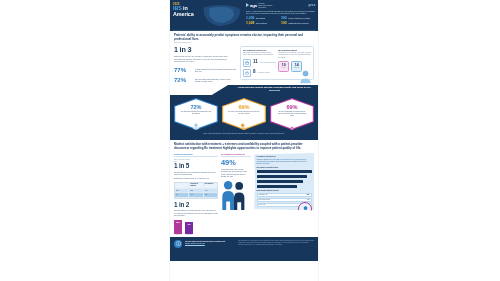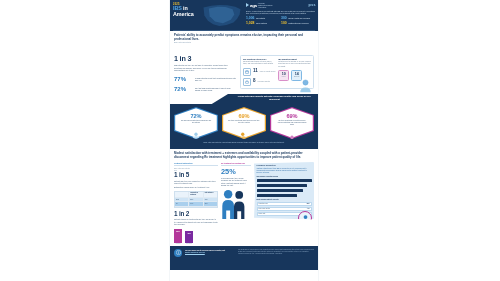--- a/index.html
+++ b/index.html
@@ -28,21 +28,21 @@
   .cnt{width:50%;display:flex;align-items:baseline;gap:1.5px;}
   .cnt .n{font-size:3.4px;font-weight:bold;color:#5fb0e8;}
   .cnt.alt .n{color:#f2c230;}
   .cnt .l{font-size:1.7px;color:#cfe0ee;line-height:2px;}
   .rule{position:absolute;left:3px;right:3px;bottom:1px;height:.4px;background:#33567f;}
 
   
   .sec{position:relative;background:#ffffff;padding:3px 4px 2px 4px;}
   .h2{font-size:2.9px;font-weight:bold;color:#17365c;line-height:3.6px;}
   .src{font-size:1.6px;color:#8ea4b8;margin-top:.8px;line-height:2px;}
-  .s1body{display:flex;gap:4px;margin-top:11px;}
+  .s1body{display:flex;gap:4px;margin-top:2px;}
   .s1left{width:62px;}
   .bignum{font-size:7.2px;font-weight:bold;color:#17365c;line-height:8px;letter-spacing:-.2px;}
   .bodytxt{font-size:1.85px;color:#45627f;line-height:2.5px;margin-top:1.5px;}
   .statrow{display:flex;align-items:center;gap:3px;margin-top:4px;}
   .statpct{font-size:6px;font-weight:bold;color:#2f7fc1;line-height:6px;width:18px;}
   .statlbl{font-size:1.85px;color:#45627f;line-height:2.4px;flex:1;}
   .s1right{flex:1;}
   .card{border:.4px solid #cfe0ee;border-radius:1.5px;background:#ffffff;padding:2px;}
   .cardcols{display:flex;gap:2.5px;}
   .ccol{flex:1;}
@@ -348,21 +348,21 @@
             </div>
             <div>
               <div class="vbar alt" style="height:12px;">48%</div>
               <div class="vcap">Providers</div>
             </div>
           </div>
         </div>
 
         <div class="col colB">
           <div class="collbl m">Rx treatment perception gap</div>
-          <div class="mid60">25%</div>
+          <div class="mid60">49%</div>
           <div class="bodytxt">of providers say they would prescribe an Rx treatment more often if patients asked about it during the visit.</div>
           <div class="people">
             <svg viewBox="0 0 40 46" width="26" height="30">
               <circle cx="11" cy="8" r="6.5" fill="#2f7fc1"></circle>
               <path d="M2 46 V26 q0-9 9-9 t9 9 V46 h-6 V33 h-6 V46 z" fill="#2f7fc1"></path>
               <circle cx="28" cy="9" r="6" fill="#17365c"></circle>
               <path d="M20 46 V27 q0-8 8-8 t8 8 V46 h-5 V34 h-6 V46 z" fill="#17365c"></path>
             </svg>
           </div>
         </div>

